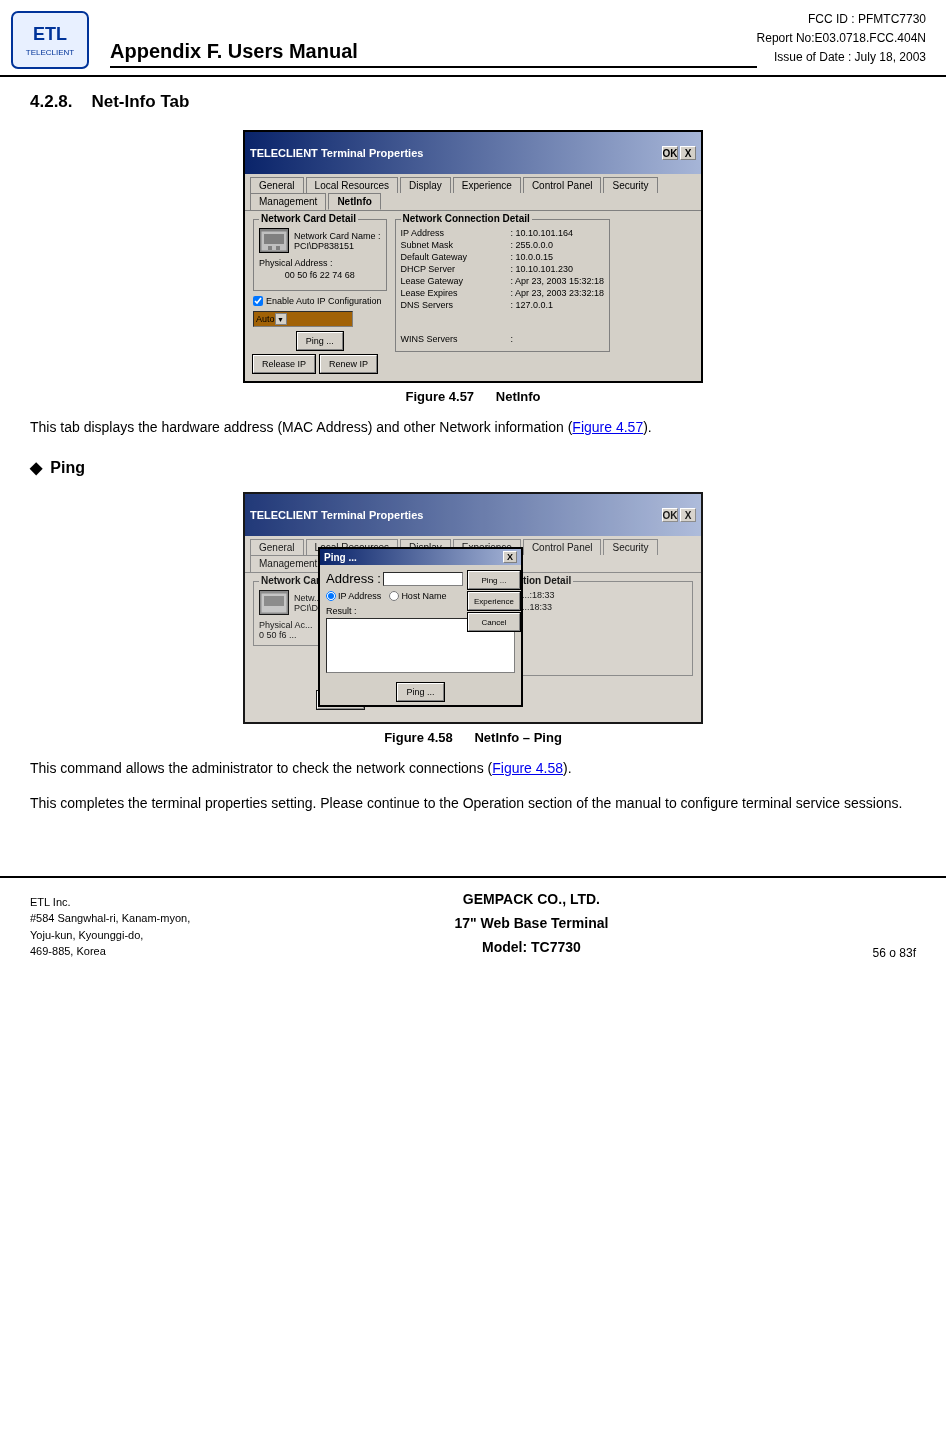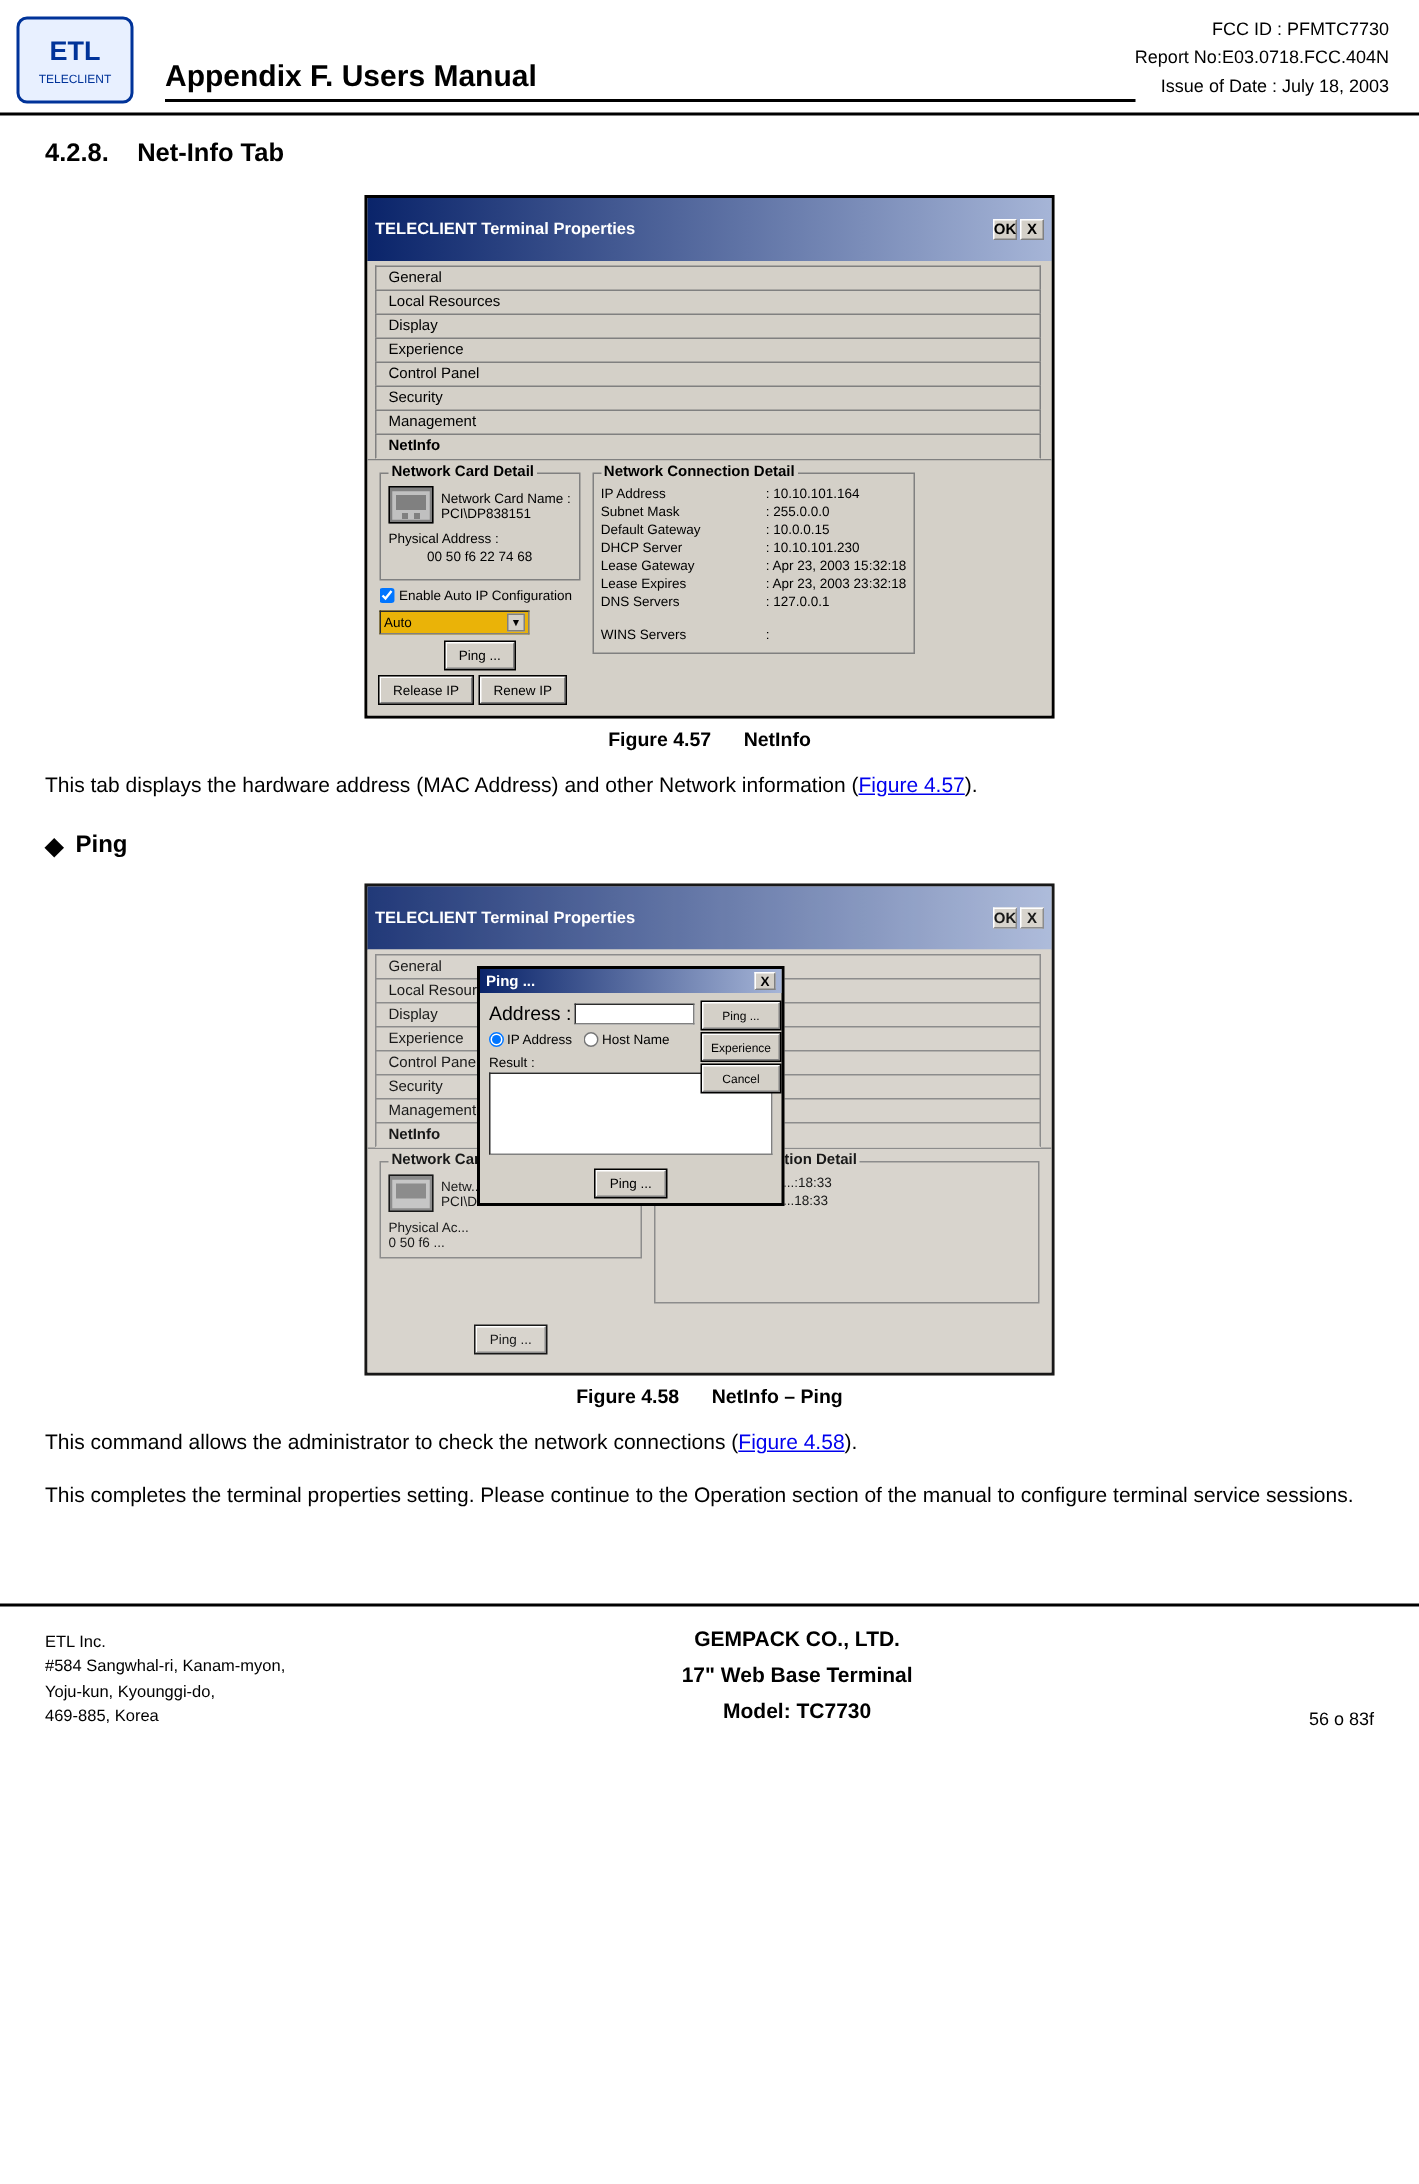--- a/index.html
+++ b/index.html
@@ -106,21 +106,20 @@
       cursor: pointer;
       font-weight: bold;
     }
 
     .dialog-tabs {
       display: flex;
       background: #d4d0c8;
       padding: 3px 5px 0 5px;
       border-bottom: 1px solid #808080;
       flex-wrap: wrap;
-      flex-direction: column;
     }
 
     .tab {
       padding: 2px 8px;
       border: 1px solid #808080;
       border-bottom: none;
       background: #d4d0c8;
       font-size: 10px;
       margin-right: 2px;
       cursor: pointer;
@@ -205,27 +204,26 @@
 
     .win-input-row {
       display: flex;
       align-items: center;
       gap: 2px;
       margin-bottom: 5px;
     }
 
     .win-dropdown {
       border: 1px inset #808080;
-      background: #eab308;
+      background: #a16207;
       height: 16px;
       font-size: 9px;
       padding: 1px 2px;
       display: flex;
       align-items: center;
-      justify-content: space-between;
       width: 100px;
     }
 
     .dropdown-arrow {
       width: 12px;
       height: 12px;
       background: #d4d0c8;
       border: 1px solid #808080;
       display: flex;
       align-items: center;
@@ -499,21 +497,21 @@
                 <span class="info-value">: Apr 23, 2003 15:32:18</span>
               </div>
               <div class="info-row">
                 <span class="info-label">Lease Expires</span>
                 <span class="info-value">: Apr 23, 2003 23:32:18</span>
               </div>
               <div class="info-row">
                 <span class="info-label">DNS Servers</span>
                 <span class="info-value">: 127.0.0.1</span>
               </div>
-              <div class="info-row" style="margin-top:12px;">
+              <div class="info-row" style="margin-top:24px;">
                 <span class="info-label">WINS Servers</span>
                 <span class="info-value">:</span>
               </div>
             </div>
           </div>
         </div>
       </div>
     </div>
     <div class="figure-caption">
       <span>Figure 4.57</span>&nbsp;&nbsp;&nbsp;&nbsp;&nbsp;&nbsp;<span>NetInfo</span>

